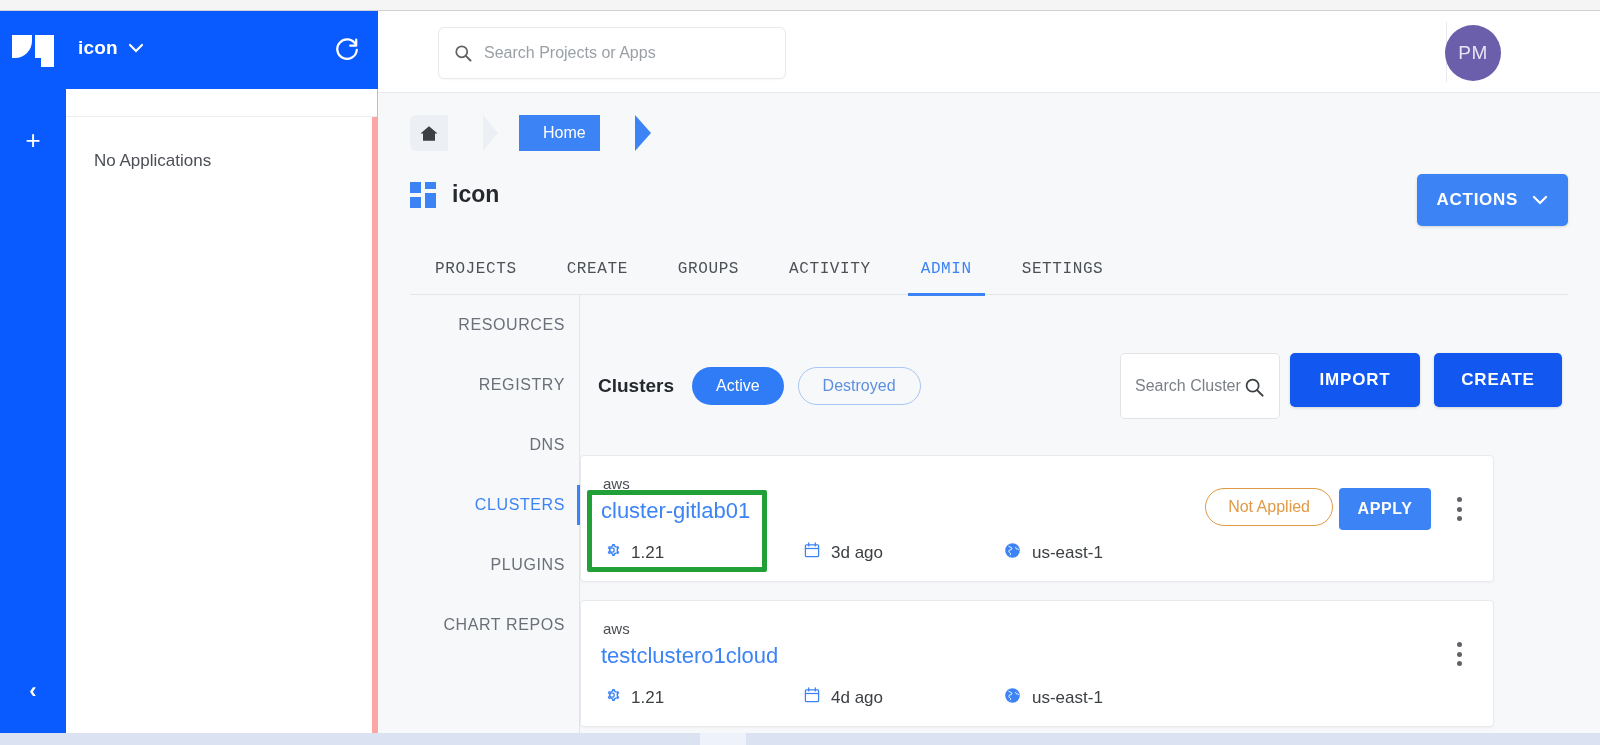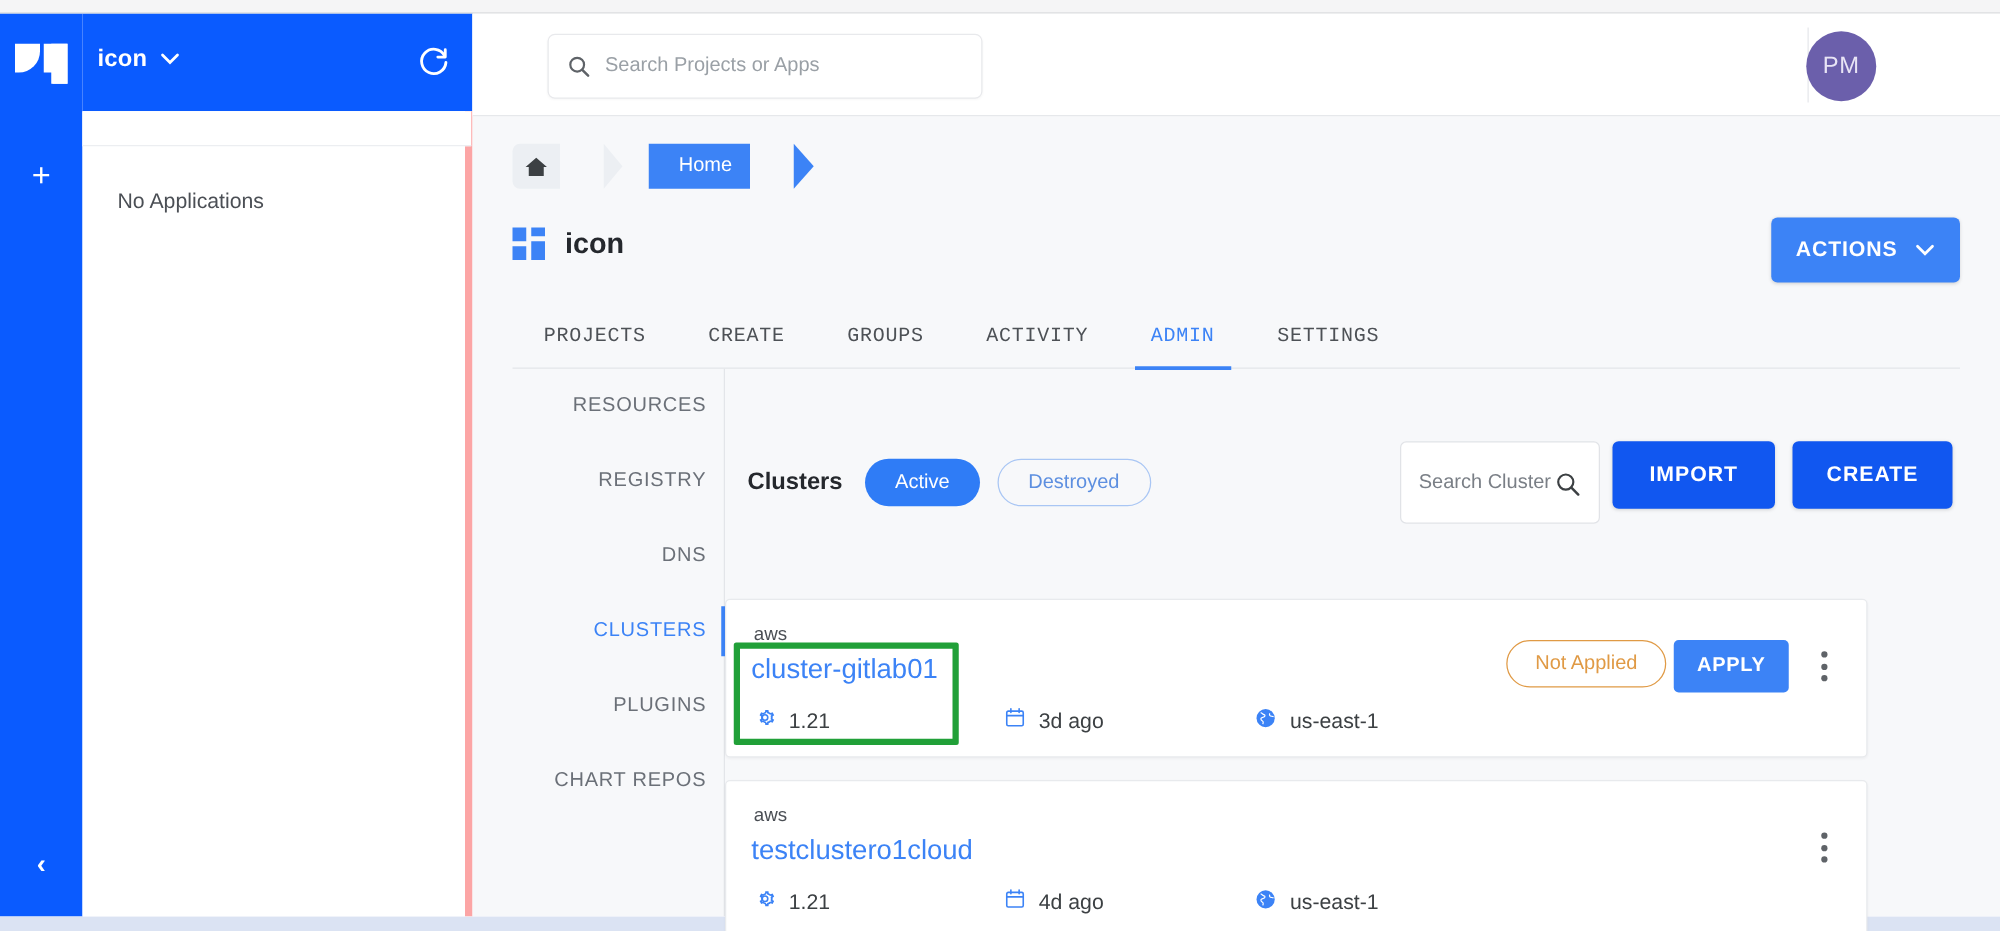--- a/index.html
+++ b/index.html
@@ -244,21 +244,20 @@
     box-shadow: 0 1px 3px rgba(0,0,0,.15);
   }
   .btn-import { right: 148px; width: 130px; }
   .btn-create { right: 6px; width: 128px; }
 
   
   .card {
     position: absolute; left: 0; width: 914px;
     background: #ffffff; border: 1px solid #e8eaed; border-radius: 4px;
     box-shadow: 0 1px 2px rgba(0,0,0,.04);
-    margin-top: 24px;
   }
   .card1 { top: 160px; height: 127px; }
   .card2 { top: 305px; height: 127px; }
   .card-provider {
     position: absolute; left: 22px; top: 19px;
     font-size: 15px; color: #4a4e54;
   }
   .card-name {
     position: absolute; left: 20px; top: 42px;
     font-size: 22px; color: #3c83f6; cursor: pointer;

